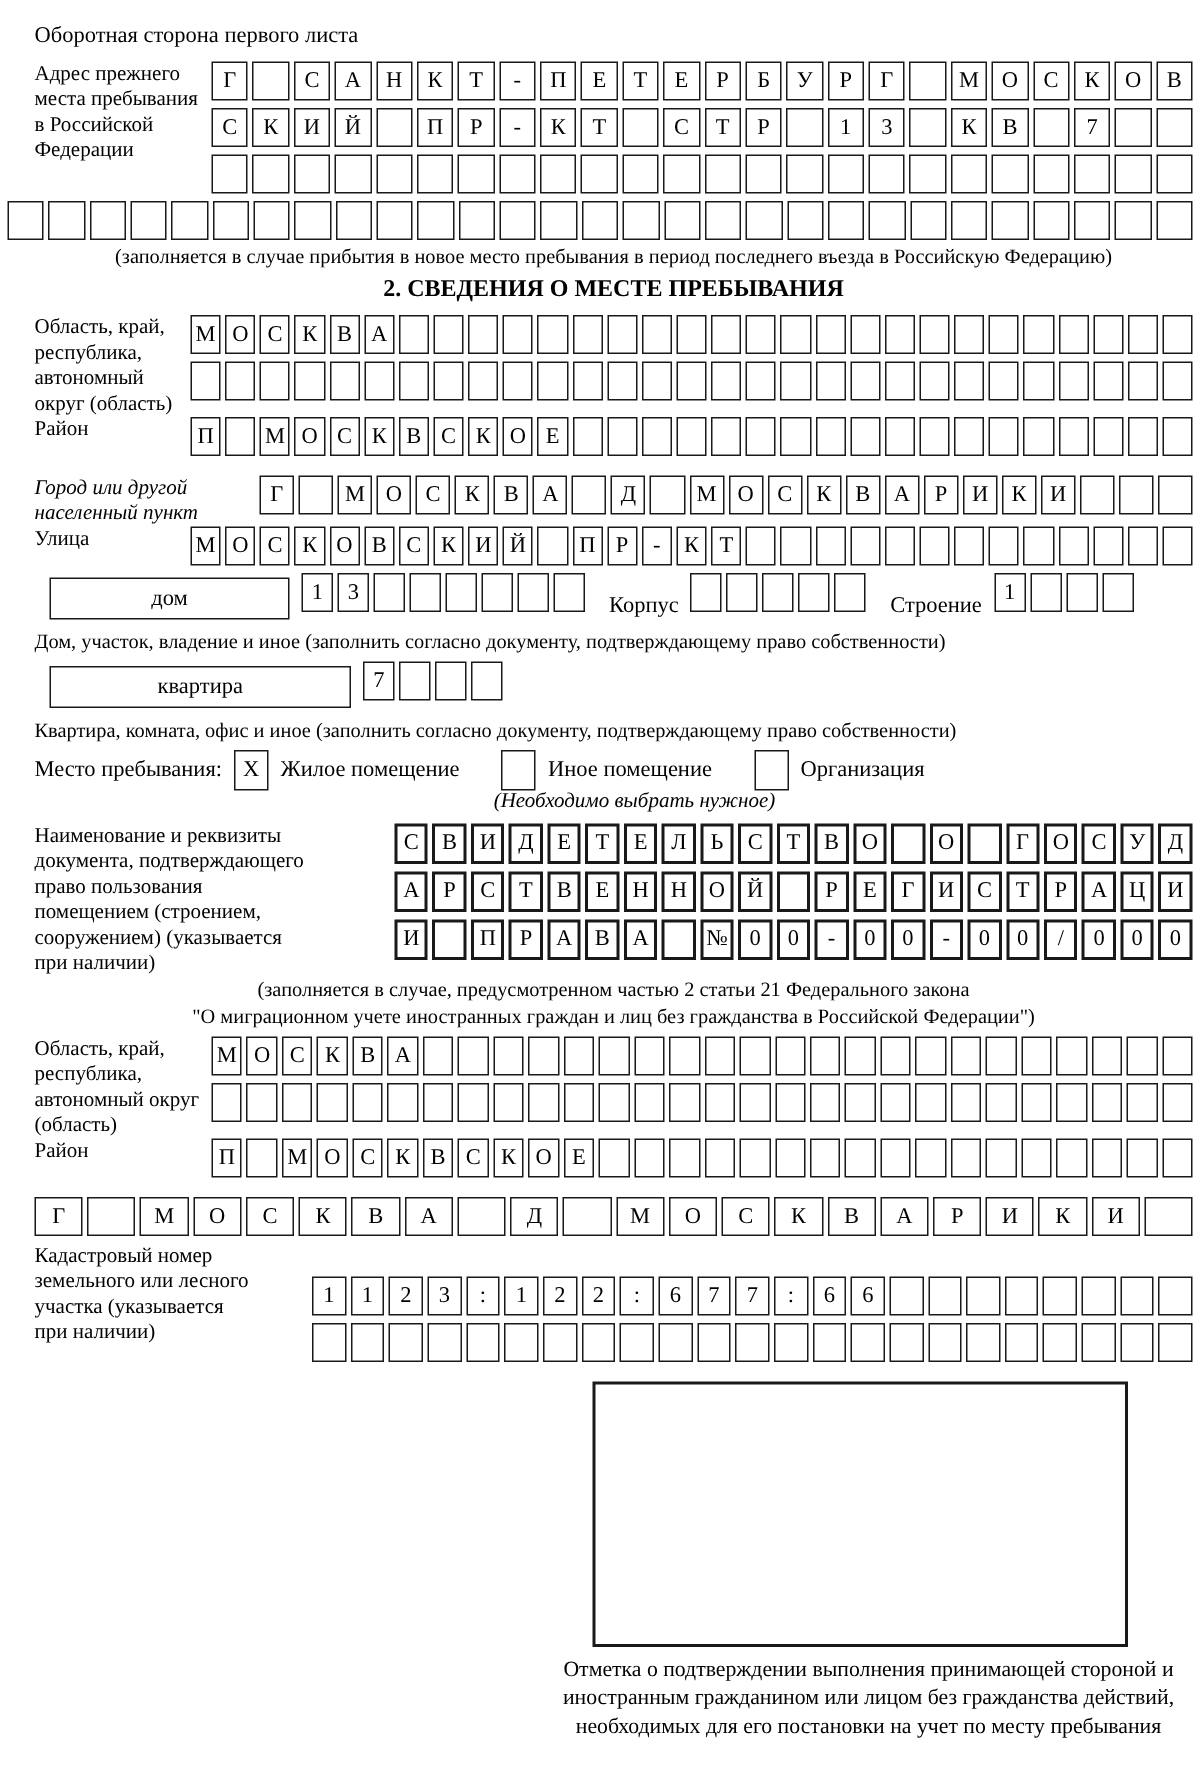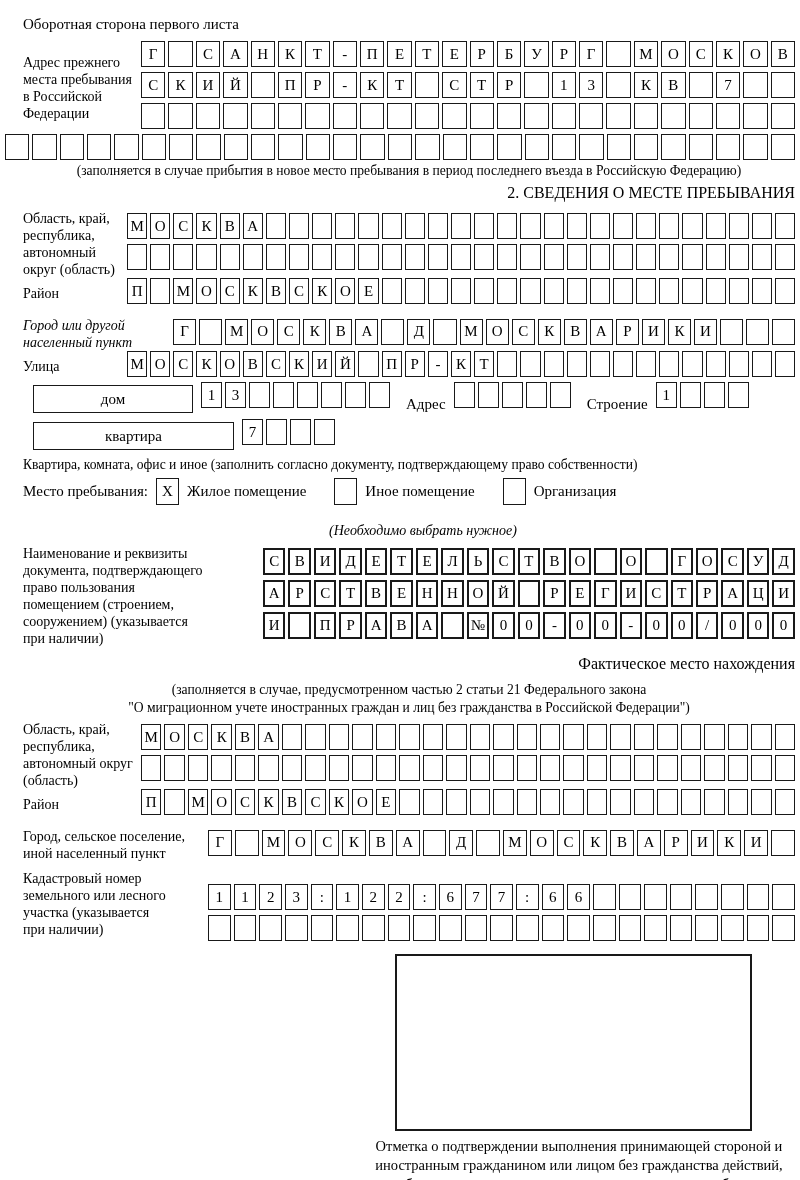--- a/index.html
+++ b/index.html
@@ -1,40 +1,40 @@
 <!DOCTYPE html>
 <html lang="ru"><head>
 <meta charset="utf-8">
 <style>
   html,body{margin:0;padding:0;background:#fff;color:#000;}
   body{width:800px;height:1180px;font-family:"Liberation Serif","DejaVu Serif",serif;overflow:hidden;}
   .page{box-sizing:border-box;width:800px;height:1180px;padding:16px 5px 0 23px;}
   .header-note{text-align:left;font-size:15px;padding-right:38px;margin-bottom:8px;}
-  .frow{display:flex;align-items:center;}
+  .frow{display:flex;align-items:flex-start;}
   .label{font-size:14px;line-height:17px;white-space:pre-line;box-sizing:border-box;padding-right:6px;flex:0 0 auto;}
   .w104{width:104px;} .w118{width:118px;} .w150{width:150px;font-style:italic;} .w185{width:185px;} .w240{width:240px;}
   .rows{flex:1;display:flex;flex-direction:column;}
   .cells{display:flex;gap:3px;flex:1 1 auto;margin-bottom:5px;}
   .rows .cells{flex:0 0 auto;}
   .cell{flex:1 1 0;height:26px;box-sizing:border-box;border:1.5px solid #191919;
         display:flex;align-items:center;justify-content:center;font-size:15px;background:#fff;}
   .doc-cells .cell{border-width:2px;height:27px;}
   .fixed{flex:0 0 auto;}
   .fixed .cell{flex:0 0 21px;width:21px;}
   .bleed{margin-left:-18px;margin-bottom:2px;}
   .caption{font-size:13.6px;line-height:18px;margin-bottom:4px;}
   .center{text-align:center;}
-  .h-bold{font-weight:normal;text-align:right;font-size:16px;margin:2px 0 8px 0;}
+  .h-bold{font-weight:bold;text-align:center;font-size:16px;margin:2px 0 8px 0;}
   .widebox{box-sizing:border-box;border:1.5px solid #191919;height:28px;display:flex;
            align-items:center;justify-content:center;font-size:15px;background:#fff;flex:0 0 auto;}
   .hrow{display:flex;align-items:flex-end;margin-left:10px;margin-bottom:6px;}
   .inline-label{font-size:15px;flex:0 0 auto;}
   .checkbox{box-sizing:border-box;width:23px;height:27px;border:1.5px solid #191919;
             display:flex;align-items:center;justify-content:center;font-size:15px;flex:0 0 auto;}
-  .stay-row{display:flex;align-items:center;margin-bottom:18px;font-size:15px;}
+  .stay-row{display:flex;align-items:center;margin-bottom:0;font-size:15px;}
   .stay-note{margin-left:160px;width:480px;text-align:center;font-size:14px;margin-bottom:6px;font-style:italic;}
   .gap-s{margin-left:8px;} .gap-m{margin-left:16px;} .gap-l{margin-left:28px;}
   .mark-box{box-sizing:border-box;width:357px;height:177px;border:2px solid #191919;
             margin-left:372px;margin-top:8px;background:#fff;}
   .mark-note{width:412px;margin-left:350px;margin-top:6px;text-align:center;font-size:14.5px;line-height:19px;}
   .mb8{margin-bottom:8px;} .mt8{margin-top:8px;} .mt22{margin-top:22px;}
 </style>
 </head>
 <body>
 
@@ -340,36 +340,37 @@
     <div class="cells fixed gap-s">
         <span class="cell">1</span>
         <span class="cell">3</span>
         <span class="cell"></span>
         <span class="cell"></span>
         <span class="cell"></span>
         <span class="cell"></span>
         <span class="cell"></span>
         <span class="cell"></span>
       </div>
-    <div class="inline-label gap-m">Адрес</div>
+    <div class="inline-label gap-m">Корпус</div>
     <div class="cells fixed gap-s">
         <span class="cell"></span>
         <span class="cell"></span>
         <span class="cell"></span>
         <span class="cell"></span>
         <span class="cell"></span>
       </div>
     <div class="inline-label gap-m">Строение</div>
     <div class="cells fixed gap-s">
         <span class="cell">1</span>
         <span class="cell"></span>
         <span class="cell"></span>
         <span class="cell"></span>
       </div>
   </div>
+  <div class="caption">Дом, участок, владение и иное (заполнить согласно документу, подтверждающему право собственности)</div>
 
   <div class="hrow">
     <div class="widebox" style="width:201px;font-family:Liberation Serif, serif;">квартира</div>
     <div class="cells fixed gap-s">
         <span class="cell">7</span>
         <span class="cell"></span>
         <span class="cell"></span>
         <span class="cell"></span>
       </div>
   </div>
@@ -459,21 +460,20 @@
           <span class="cell">0</span>
           <span class="cell">0</span>
           <span class="cell">/</span>
           <span class="cell">0</span>
           <span class="cell">0</span>
           <span class="cell">0</span>
         </div>
     </div>
   </div>
 
-  <div class="h-bold mt8">Фактическое место нахождения</div>
   <div class="caption center" style="margin-bottom:0;">(заполняется в случае, предусмотренном частью 2 статьи 21 Федерального закона</div>
   <div class="caption center">"О миграционном учете иностранных граждан и лиц без гражданства в Российской Федерации")</div>
 
   <div class="frow">
     <div class="label w118">Область, край,
 республика,
 автономный округ
 (область)</div>
     <div class="rows">
       <div class="cells">
@@ -567,22 +567,20 @@
         <span class="cell"></span>
         <span class="cell"></span>
         <span class="cell"></span>
         <span class="cell"></span>
         <span class="cell"></span>
         <span class="cell"></span>
       </div>
   </div>
 
   <div class="frow">
-    <div class="label w185">Город, сельское поселение,
-иной населенный пункт</div>
     <div class="cells">
         <span class="cell">Г</span>
         <span class="cell"></span>
         <span class="cell">М</span>
         <span class="cell">О</span>
         <span class="cell">С</span>
         <span class="cell">К</span>
         <span class="cell">В</span>
         <span class="cell">А</span>
         <span class="cell"></span>

